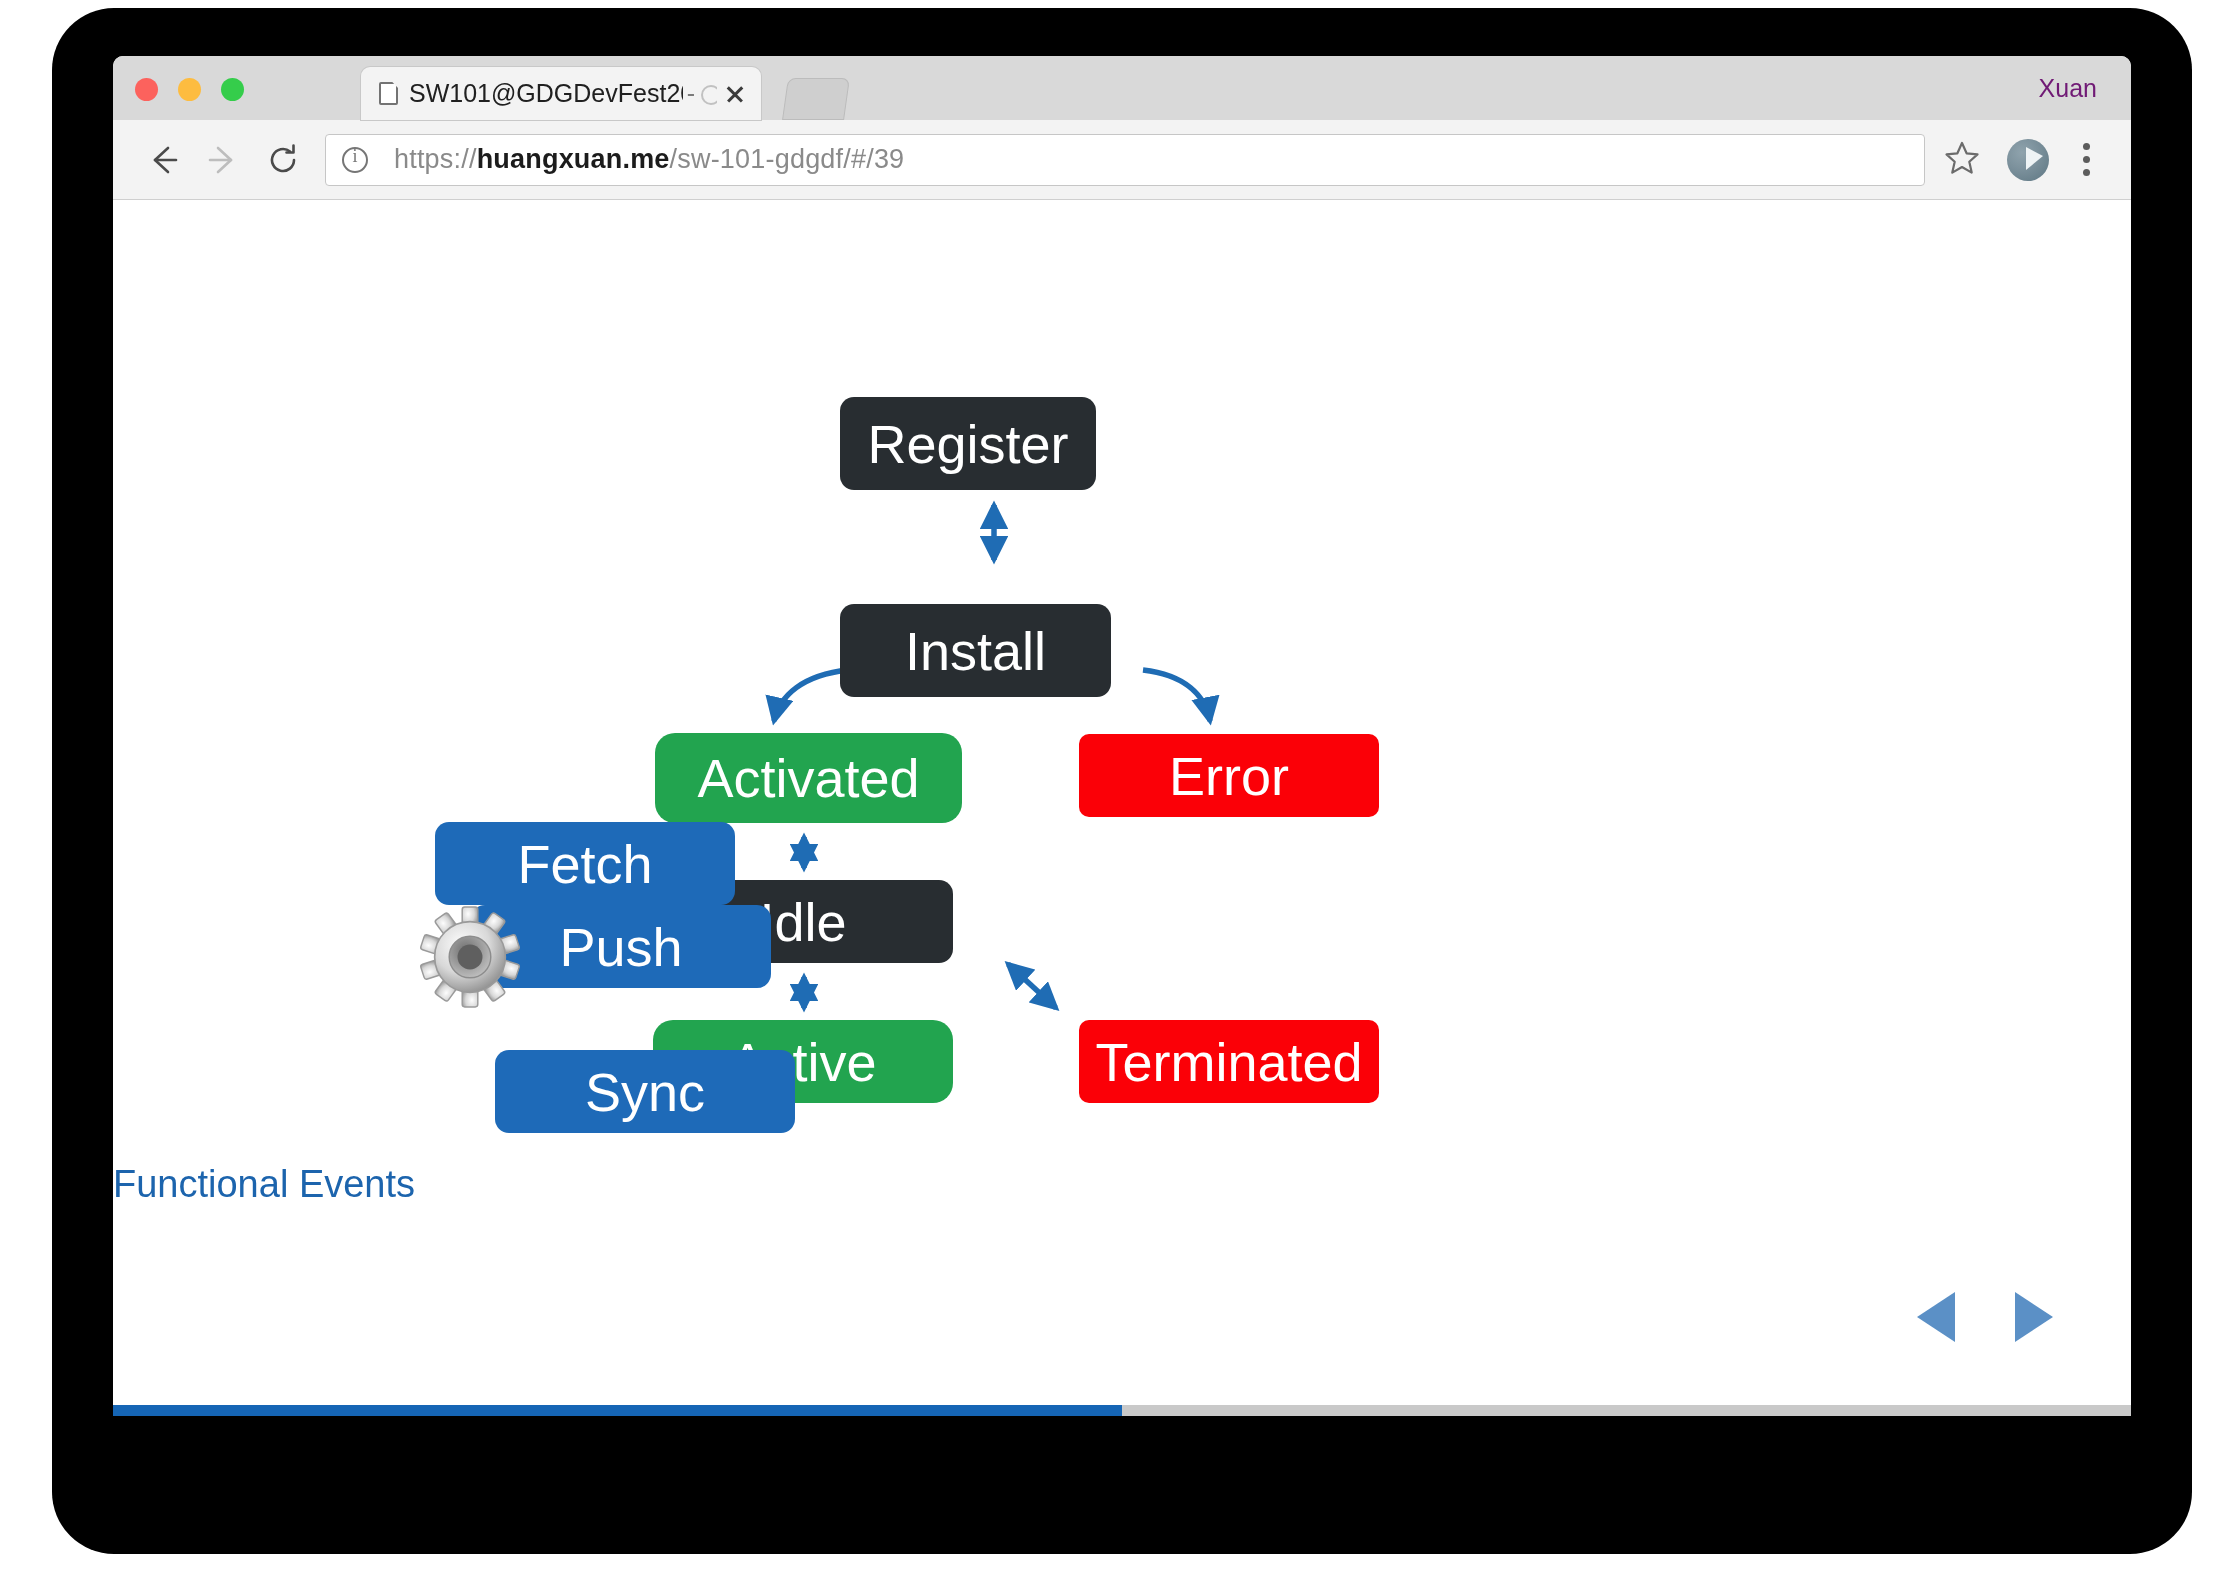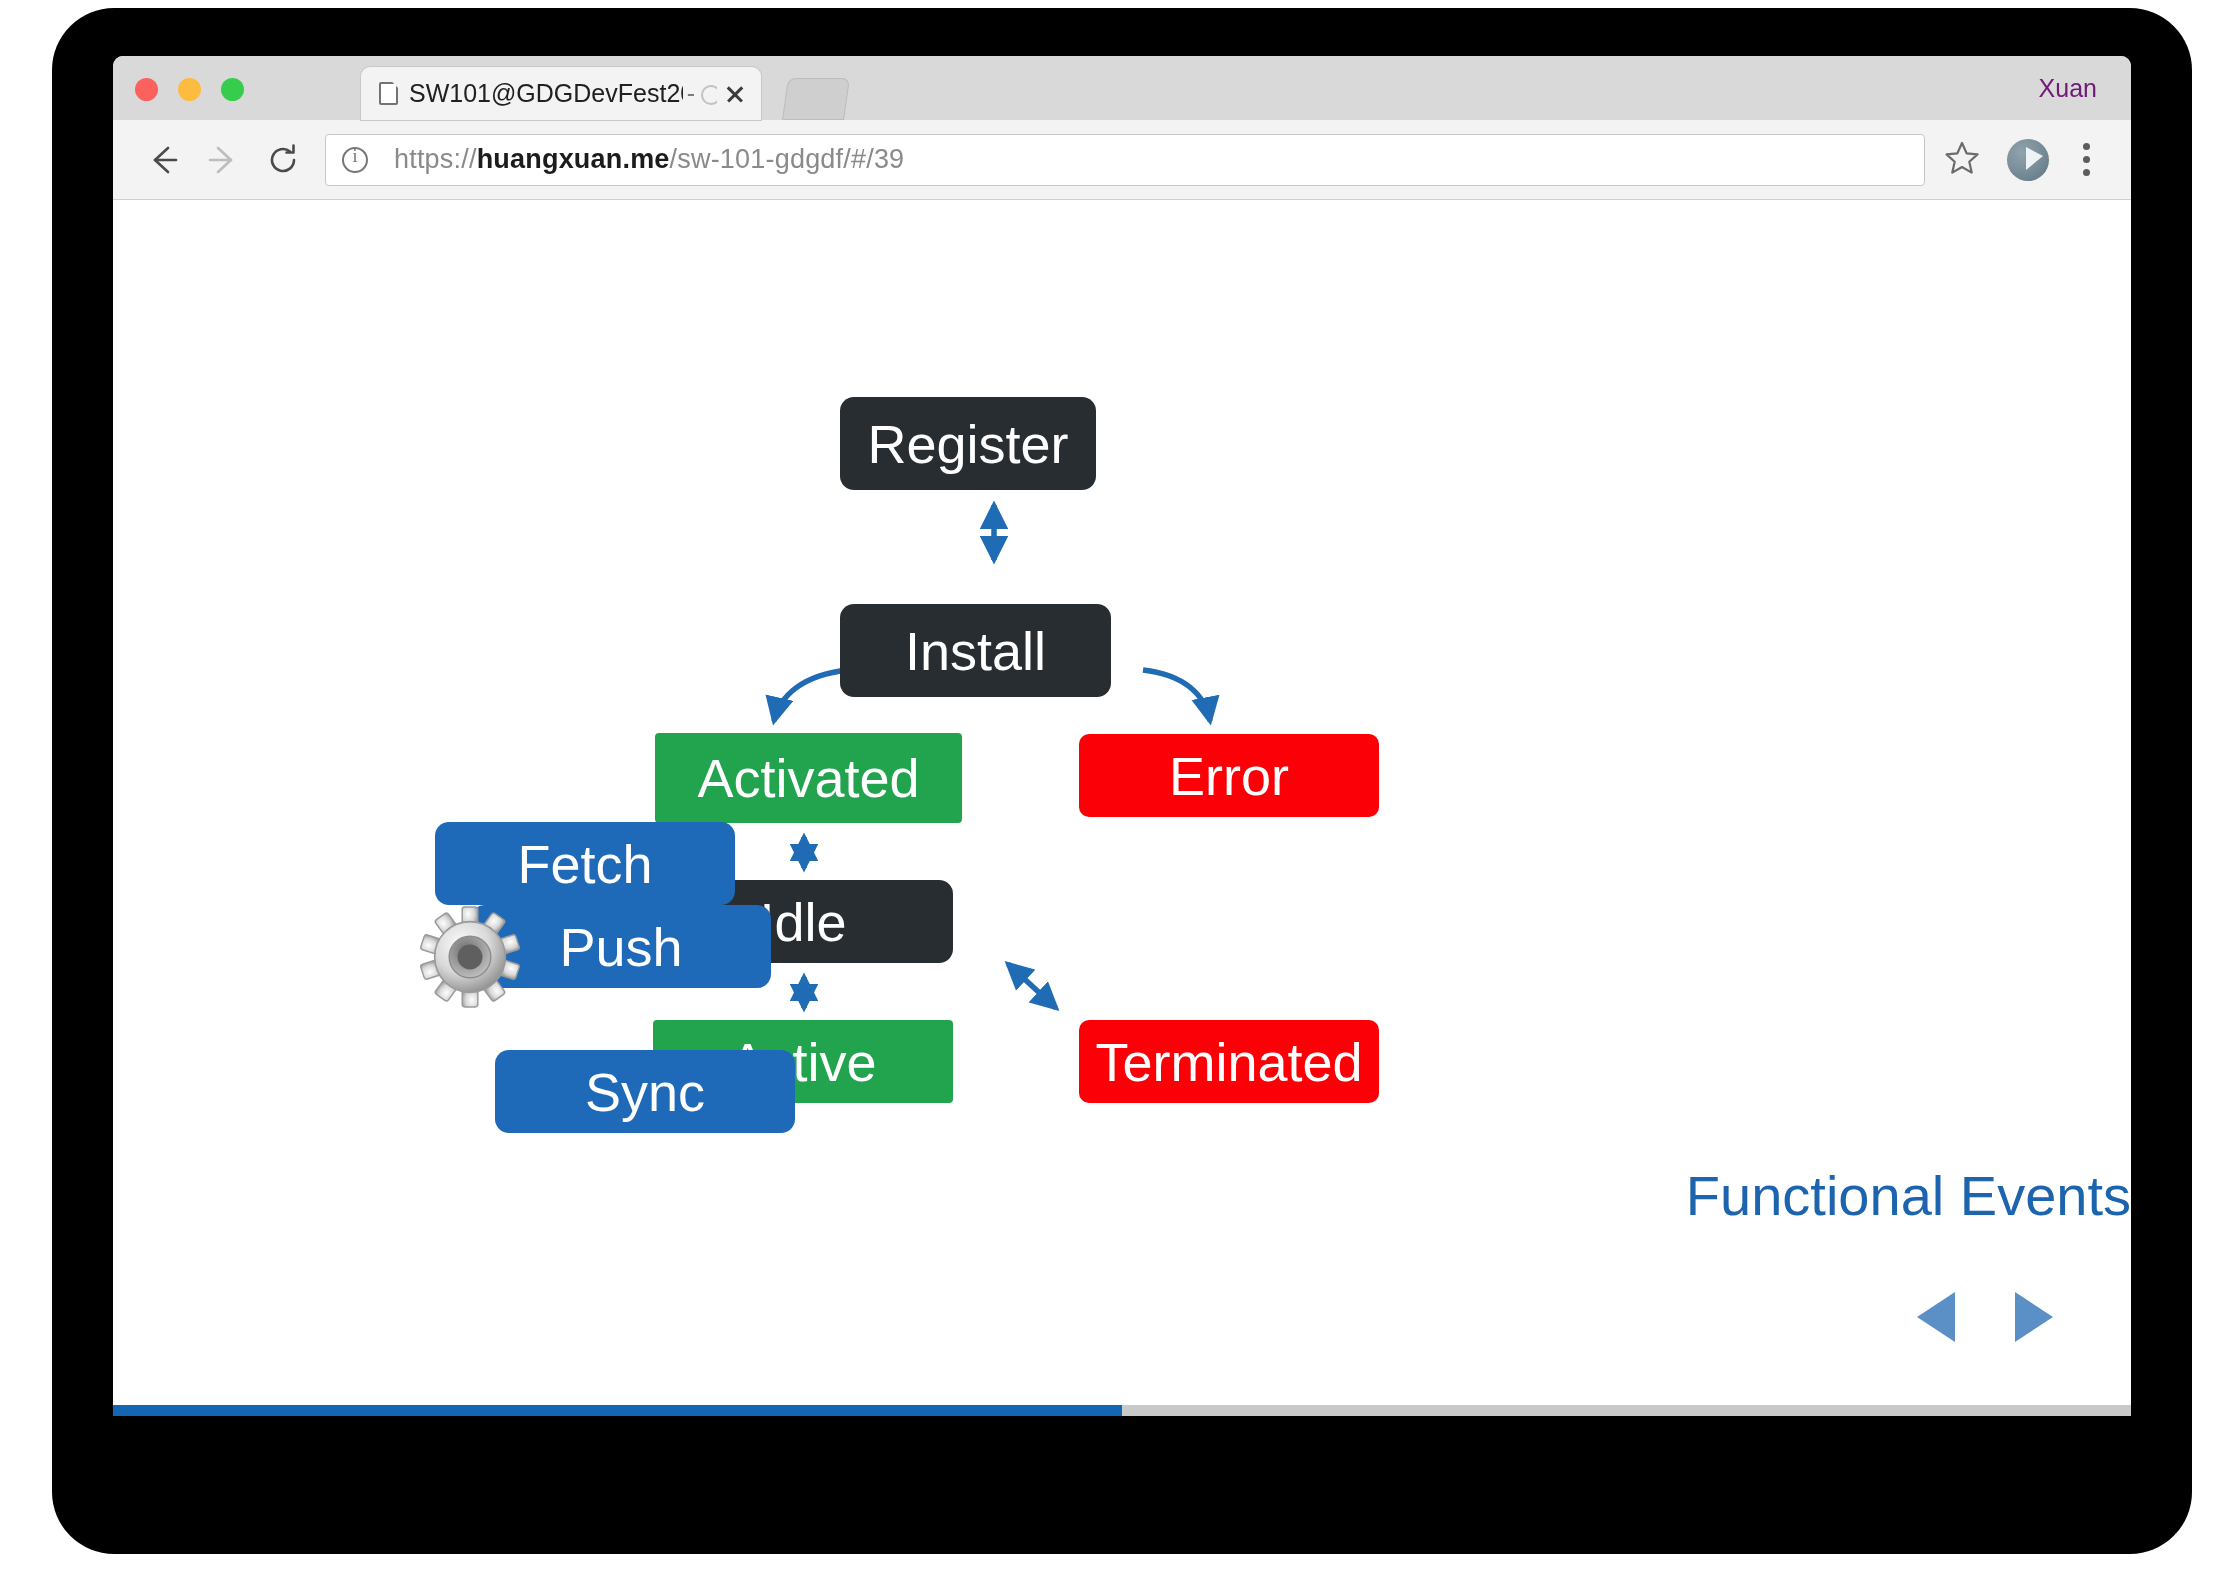--- a/index.html
+++ b/index.html
@@ -233,21 +233,21 @@
     position: absolute;
     display: flex;
     align-items: center;
     justify-content: center;
     color: #ffffff;
     font-size: 54px;
     line-height: 1;
     white-space: nowrap;
   }
   .node.dark  { background: #282d31; border-radius: 14px; }
-  .node.green { background: #22a44f; border-radius: 4px; }
+  .node.green { background: #22a44f; border-radius: 20px; }
   .node.red   { background: #fb0007; border-radius: 10px; }
   .node.blue  { background: #1e6ab8; border-radius: 14px; }
 
   
   #node-register   { left: 727px; top:  197px; width: 256px; height: 93px; }
   #node-install    { left: 727px; top:  372px; width: 271px; height: 93px; margin-top: 32px; }
   #node-activated  { left: 542px; top:  533px; width: 307px; height: 90px; }
   #node-error      { left: 966px; top:  534px; width: 300px; height: 83px; }
   #node-idle       { left: 540px; top:  680px; width: 300px; height: 83px; }
   #node-active     { left: 540px; top:  820px; width: 300px; height: 83px; }
@@ -267,22 +267,22 @@
   .arrow-layer {
     position: absolute;
     inset: 0;
     pointer-events: none;
   }
 
   #caption {
     position: absolute;
     left: 0; right: 0;
     top: 963px;
-    text-align: right;
-    font-size: 56px;
+    text-align: left;
+    font-size: 38px;
     color: #1c64ad;
   }
 
   #slide-nav {
     position: absolute;
     right: 78px; bottom: 74px;
     display: flex;
     align-items: center;
     gap: 60px;
   }

